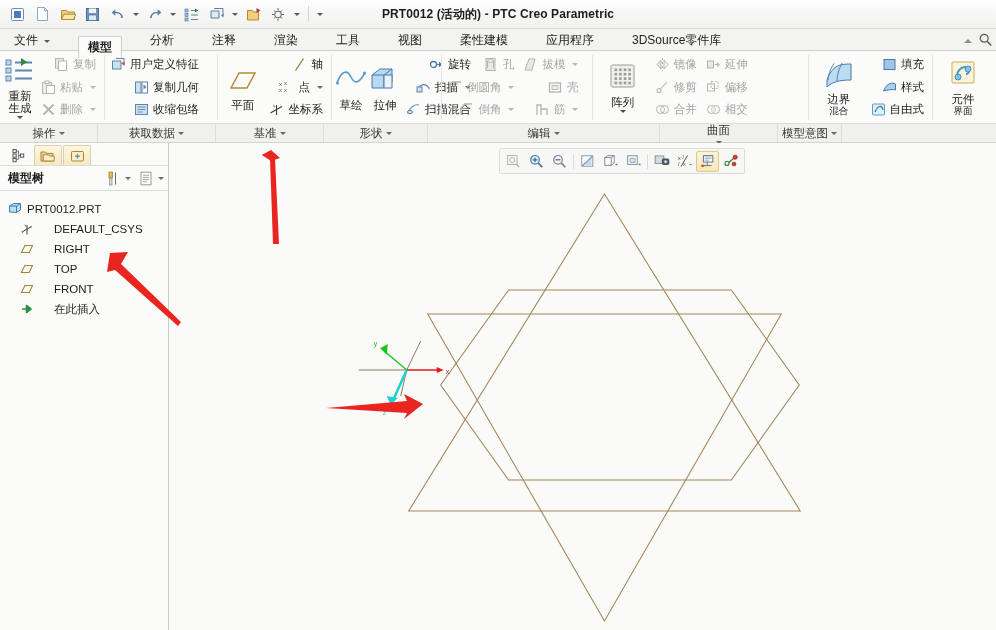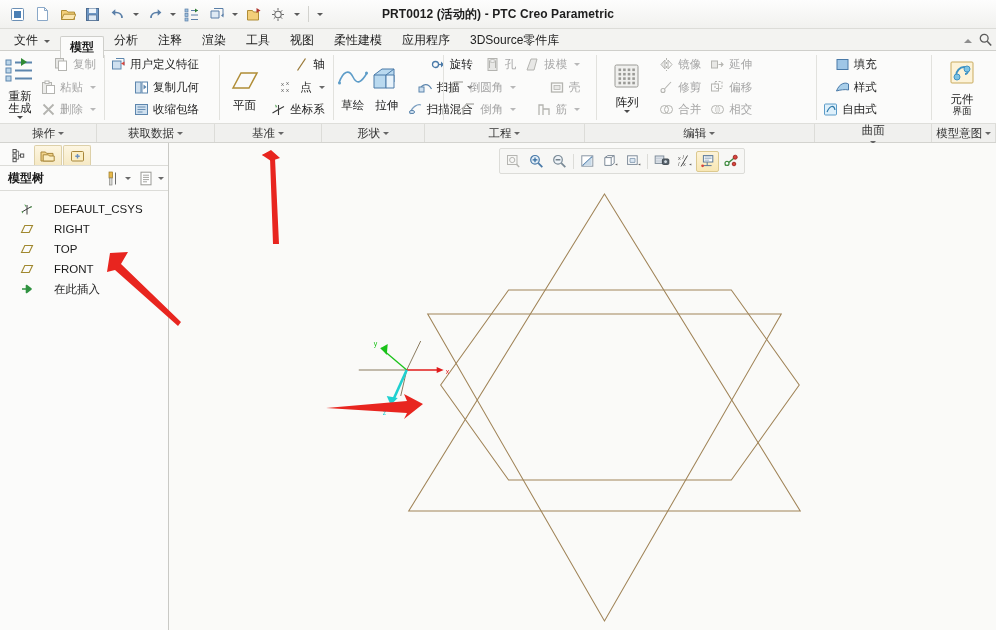--- a/index.html
+++ b/index.html
@@ -35,20 +35,21 @@
     display:flex;align-items:center;justify-content:center;
     font-size:12px;font-weight:bold;color:#1d1d1d;pointer-events:none;
     letter-spacing:.1px;
   }
 
   
   .tabstrip{
     position:relative;height:21px;background:#f3f3f1;
     border-bottom:1px solid #cfcfcb;display:flex;align-items:flex-end;
     padding-left:4px;
+    gap:18px;
   }
   .tab{
     height:20px;line-height:20px;padding:0 9px;font-size:12px;color:#1d1d1d;
     border:1px solid transparent;border-bottom:none;cursor:default;white-space:nowrap;
   }
   .tab.file{display:flex;align-items:center;gap:4px;}
   .tab.active{
     background:#fbfbfa;border-color:#cfcfcb;border-radius:2px 2px 0 0;
     font-weight:bold;position:relative;top:8px;height:21px;line-height:21px;
   }
@@ -586,20 +587,29 @@
                 <circle cx="5.5" cy="7.5" r="4" fill="none" stroke="#b4b4b0"></circle>
                 <circle cx="9.5" cy="7.5" r="4" fill="none" stroke="#b4b4b0"></circle>
                 <path d="M7.5 4a4 4 0 010 7 4 4 0 010-7z" fill="#e8e8e6"></path>
               </svg>
             </span>
             <span>相交</span>
           </div>
         </div>
       </div>
       <div class="rgroup" style="width: 118px;">
+        <div class="big-btn">
+          <div class="glyph">
+            <svg width="32" height="30" viewBox="0 0 32 30">
+              <path d="M4 20c5-14 12-16 24-16v16c-12 0-19 2-24 7z" fill="#bcdcf2" stroke="#4a7aa8"></path>
+              <path d="M11 3.5c-4 6-6 12-6 17M19 3c-3 6-5 12-5 18" fill="none" stroke="#4a7aa8" stroke-width=".9"></path>
+            </svg>
+          </div>
+          <div class="lbl">边界<small>混合</small></div>
+        </div>
         <div class="col">
           <div class="sm-btn">
             <span class="ic">
               <svg width="15" height="15" viewBox="0 0 15 15">
                 <rect x="2" y="2.5" width="11" height="10" fill="#9fc6e6" stroke="#4a7aa8"></rect>
               </svg>
             </span>
             <span>填充</span>
           </div>
           <div class="sm-btn">
@@ -646,24 +656,20 @@
         <span class="gc"></span>
       </div>
       <div class="glab" style="width: 107px;">
         <span>基准</span>
         <span class="gc"></span>
       </div>
       <div class="glab" style="width: 103px;">
         <span>形状</span>
         <span class="gc"></span>
       </div>
-      <div class="glab" style="width: 159px;">
-        <span>工程</span>
-        <span class="gc"></span>
-      </div>
       <div class="glab" style="width: 231px;">
         <span>编辑</span>
         <span class="gc"></span>
       </div>
       <div class="glab" style="width: 117px; flex-direction: column;">
         <span>曲面</span>
         <span class="gc"></span>
       </div>
       <div class="glab" style="width: 63px; text-align: right;">
         <span>模型意图</span>
@@ -712,20 +718,29 @@
         <div class="th-btn">
           <svg width="14" height="15" viewBox="0 0 14 15">
               <rect x="2" y="1.2" width="10" height="12.6" fill="#fff" stroke="#9a9a96"></rect>
               <path d="M4 4.2h6M4 6.4h6M4 8.6h6M4 10.8h4" stroke="#9a9a96" stroke-width=".9"></path>
             </svg>
         </div>
         <div class="th-caret" style="margin-left:3px"></div>
       </div>
 
       <div class="tree-body" id="treebody">
+          <div class="tnode">
+            <span class="tic">
+              <svg width="14" height="14" viewBox="0 0 14 14">
+                <path d="M1.5 10V4l4-2.5h7V8l-4 2.5z" fill="#bcdcf0" stroke="#4a7aa8"></path>
+                <path d="M1.5 4h7v6.5M8.5 4l4-2.5" fill="none" stroke="#4a7aa8"></path>
+              </svg>
+            </span>
+            <span>PRT0012.PRT</span>
+          </div>
           <div class="tnode indent1">
             <span class="tic">
               <svg width="14" height="14" viewBox="0 0 14 14">
                 <path d="M7 12.5V3M7 7L2 10M7 7l4.5-2.5" stroke="#3a3a3a" stroke-width="1"></path>
                 <path d="M4.5 2l1.6 1.4-.8 1.8z" fill="#4f9e4f"></path>
                 <path d="M1.2 9.4l2 .2-.4 1.9z" fill="#4f9e4f"></path>
                 <path d="M11.8 4l-.5 2 -1.9-.6z" fill="#4f9e4f"></path>
               </svg>
             </span>
             <span>DEFAULT_CSYS</span>

